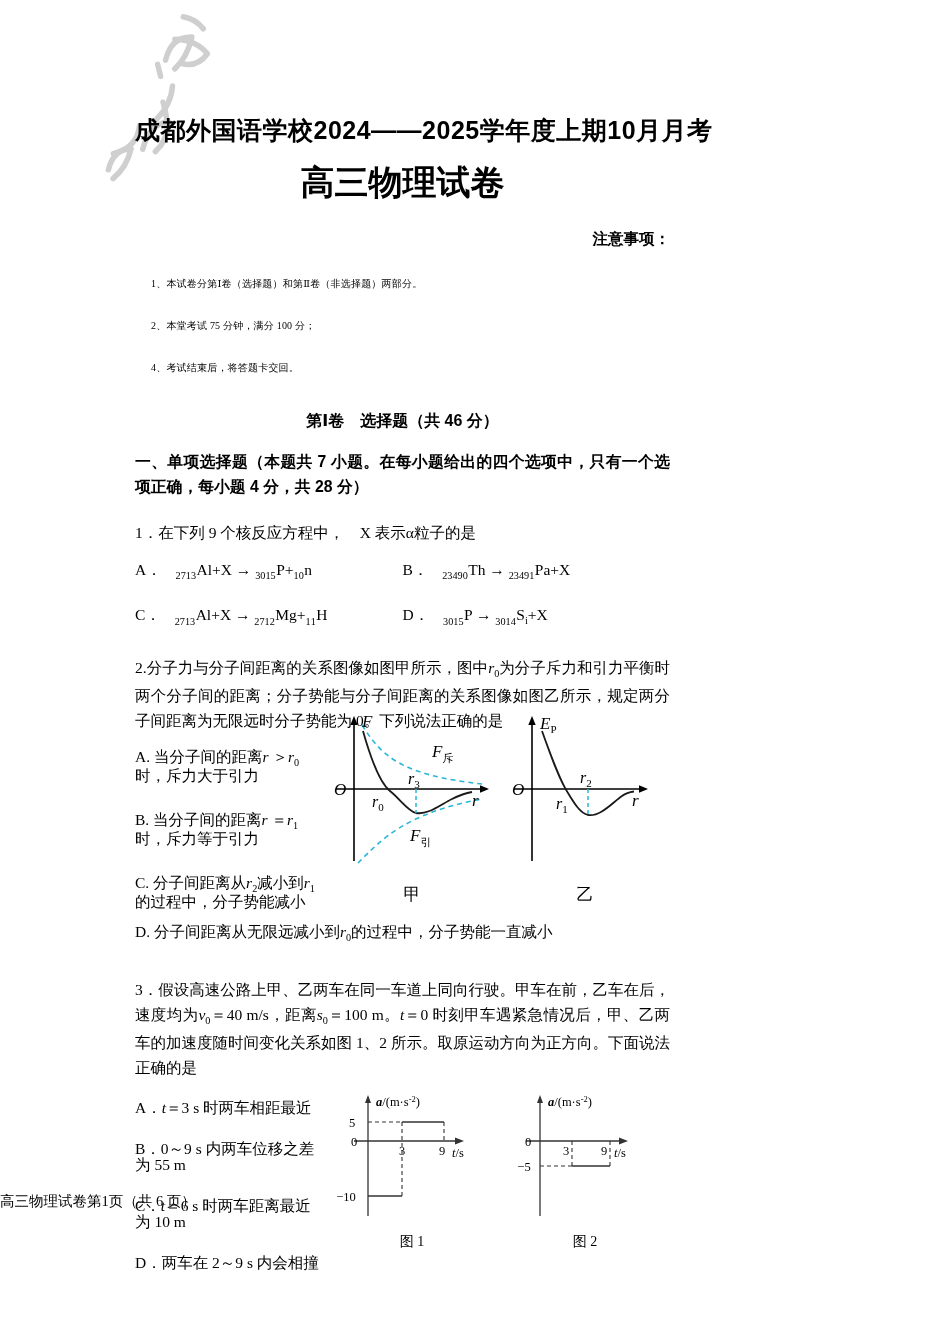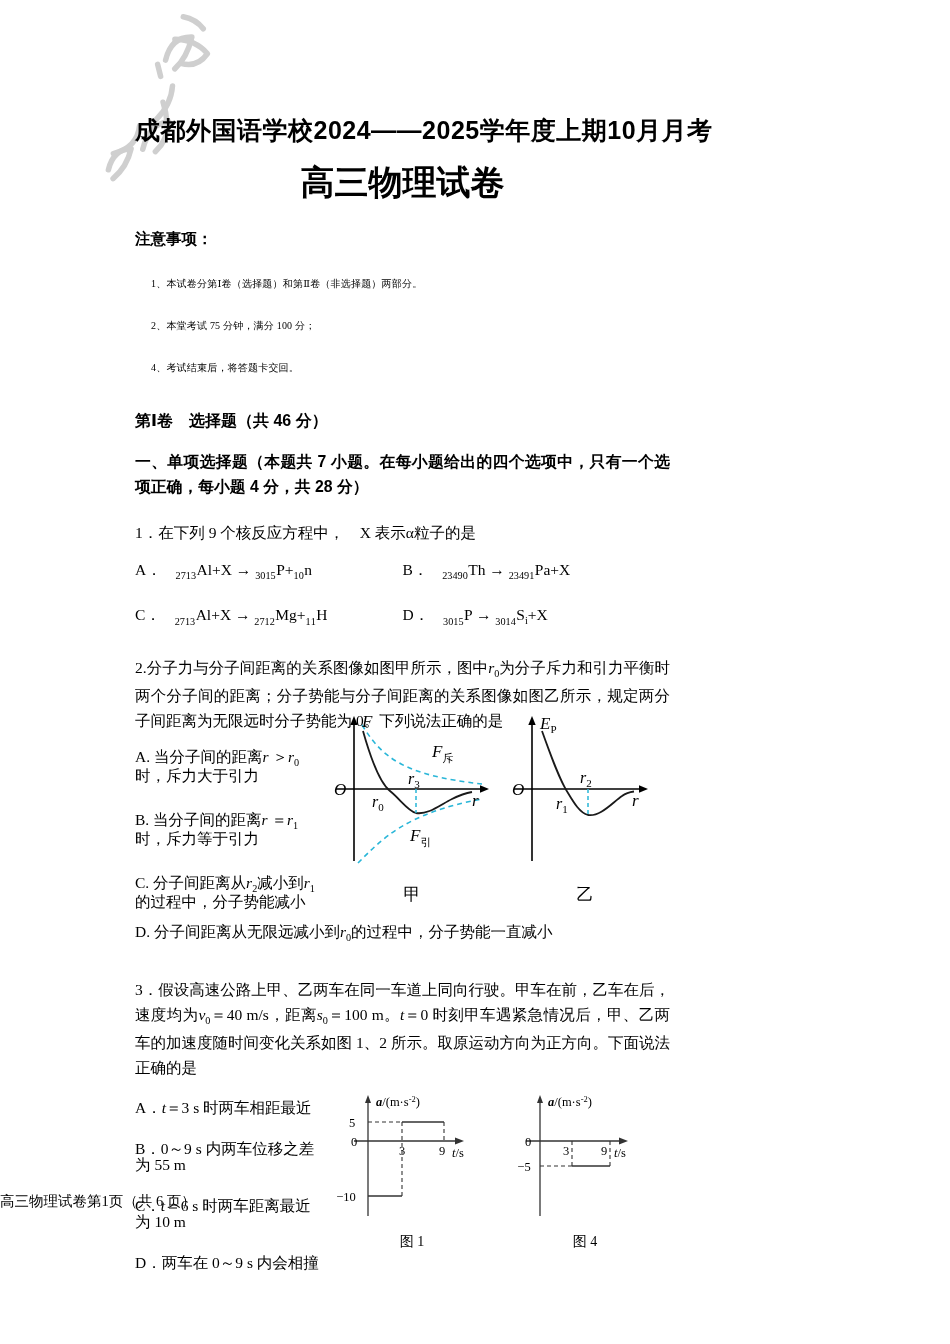--- a/index.html
+++ b/index.html
@@ -61,32 +61,33 @@
   }
 
   
   .notice-head {
     font-family: "Liberation Sans", "DejaVu Sans", sans-serif;
     font-weight: bold;
     font-size: 15.5px;
     margin: 0;
     padding-top: 32px;
     line-height: 1.0;
+    text-align: right;
   }
   .notice-line {
     font-size: 10px;
     margin: 16px;
     padding-top: 16px;
     line-height: 1.0;
     letter-spacing: 0.2px;
   }
 
   
   .paper-part {
-    text-align: left;
+    text-align: center;
     font-family: "Liberation Sans", "DejaVu Sans", sans-serif;
     font-weight: bold;
     font-size: 16px;
     margin: 0;
     padding-top: 24px;
     line-height: 1.0;
   }
   .group-head {
     font-family: "Liberation Sans", "DejaVu Sans", sans-serif;
     font-weight: bold;
@@ -348,21 +349,21 @@
         <div class="opt-line" style="padding-top:20px">
           <span>A．</span><i class="v">t</i><span>＝3 s 时两车相距最近</span>
         </div>
         <div class="opt-line" style="padding-top:26px">
           <span>B．</span><span>0～9 s 内两车位移之差为 55 m</span>
         </div>
         <div class="opt-line" style="padding-top:26px">
           <span>C．</span><i class="v">t</i><span>＝6 s 时两车距离最近为 10 m</span>
         </div>
         <div class="opt-line" style="padding-top:26px">
-          <span>D．</span><span>两车在 0～9 s 内会相撞</span>
+          <span>D．</span><span>两车在 2～9 s 内会相撞</span>
         </div>
       </div>
 
       <div class="right" style="margin-top:4px">
         <div class="figpair">
 
           <div style="width:176px">
             <svg viewBox="0 0 176 145" width="176" height="145">
 
               <line x1="44" y1="18" x2="44" y2="132" stroke="#333" stroke-width="1.3"></line>
@@ -407,21 +408,21 @@
               <line x1="72" y1="57" x2="72" y2="82" stroke="#333" stroke-width="1.1" stroke-dasharray="4,3"></line>
 
               <line x1="110" y1="57" x2="110" y2="82" stroke="#333" stroke-width="1.1" stroke-dasharray="4,3"></line>
               <text x="48" y="22" font-family="Liberation Serif, serif" font-size="12.5"><tspan font-style="italic" font-weight="bold">a</tspan>/(m·s<tspan font-size="8.5" dy="-4">-2</tspan><tspan dy="4">)</tspan></text>
               <text x="28" y="62" font-family="Liberation Serif, serif" font-size="12.5" text-anchor="middle">0</text>
               <text x="24" y="87" font-family="Liberation Serif, serif" font-size="12.5" text-anchor="middle">−5</text>
               <text x="66" y="71" font-family="Liberation Serif, serif" font-size="12.5" text-anchor="middle">3</text>
               <text x="104" y="71" font-family="Liberation Serif, serif" font-size="12.5" text-anchor="middle">9</text>
               <text x="114" y="73" font-family="Liberation Serif, serif" font-size="12.5"><tspan font-style="italic">t</tspan>/s</text>
             </svg>
-            <div class="fig-caption" style="font-size:14px;padding-top:0">图 4</div>
+            <div class="fig-caption" style="font-size:14px;padding-top:0">图 2</div>
           </div>
 
         </div>
       </div>
     </div>
 
   </div>
 
   <div class="footer">高三物理试卷第1页（共 6 页）</div>
 

